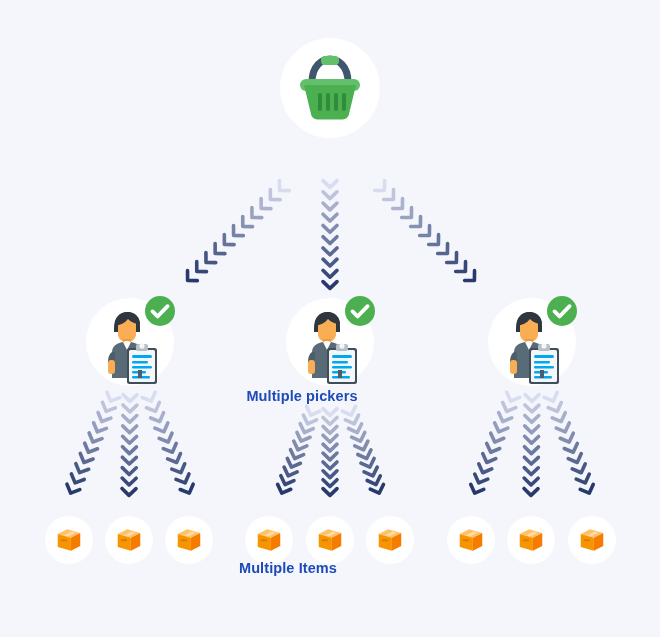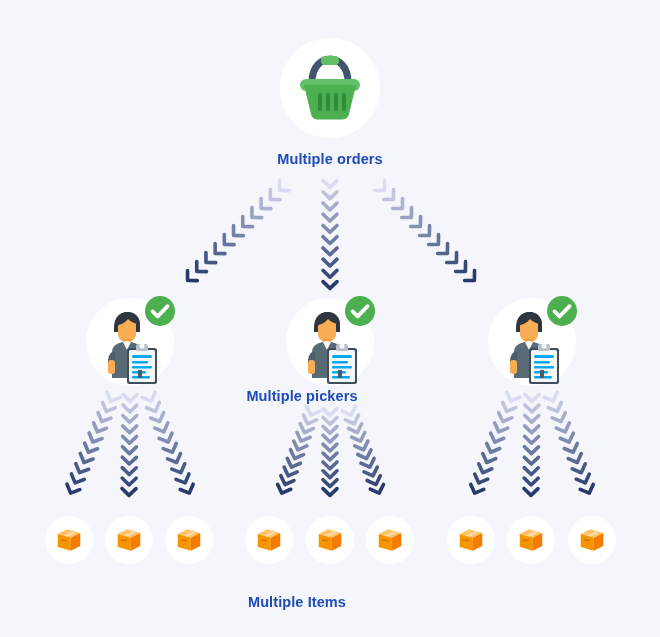--- a/index.html
+++ b/index.html
@@ -53,21 +53,21 @@
     position: absolute;
     color: #1e4bb8;
     font-size: 14.5px;
     font-weight: bold;
     letter-spacing: 0.1px;
     text-align: center;
     white-space: nowrap;
   }
   .label-orders { left: 0; top: 151px; width: 660px; }
   .label-pickers { left: 0; top: 388px; width: 604px; }
-  .label-items  { left: 0; top: 594px; width: 576px; margin-left: 9px; }
+  .label-items  { left: 0; top: 560px; width: 576px; }
 
   
   .icon-wrap {
     position: absolute;
     display: block;
   }
 </style>
 </head>
 <body>
 
@@ -217,21 +217,20 @@
              C22.2 67.4 19.6 65.2 19 62 Z" fill="#4caf50"></path>
 
     <g fill="#2f8c3b">
       <rect x="26" y="41" width="4" height="18" rx="2"></rect>
       <rect x="34" y="41" width="4" height="18" rx="2"></rect>
       <rect x="42" y="41" width="4" height="18" rx="2"></rect>
       <rect x="50" y="41" width="4" height="18" rx="2"></rect>
     </g>
   </svg>
 
-  <div class="label label-orders">Multiple orders</div>
 
   <div id="pickers">
       <div class="node node-picker" style="left: 86px; top: 298px;"></div>
       <svg viewBox="0 0 88 88" width="88" height="88" class="icon-wrap" style="left: 86px; top: 298px;">
         <path d="M28 30 C28 19, 34 14, 41 14 C48 14, 54 19, 54 28 L54 34 L28 34 Z" fill="#2f3640"></path>
         <path d="M32 26 C32 20, 36 17, 41 17 C46 17, 50 20, 50 27 L50 36 C50 41, 46 44, 41 44 C36 44, 32 41, 32 36 Z" fill="#f9ad54"></path>
         <path d="M29 28 C29 19, 35 14, 42 14 C49 14, 54 19, 54 26 C48 26, 44 23, 42 21 C39 25, 34 27, 29 28 Z" fill="#2f3640"></path>
         <rect x="37" y="41" width="8" height="8" fill="#ef9a3d"></rect>
         <path d="M26 54 C26 48, 31 45, 37 44 L45 44 C51 45, 56 48, 56 54 L56 80 L26 80 Z" fill="#5a6b78"></path>
         <path d="M37 44 L41 52 L45 44 L42 43 L40 43 Z" fill="#ffffff"></path>

